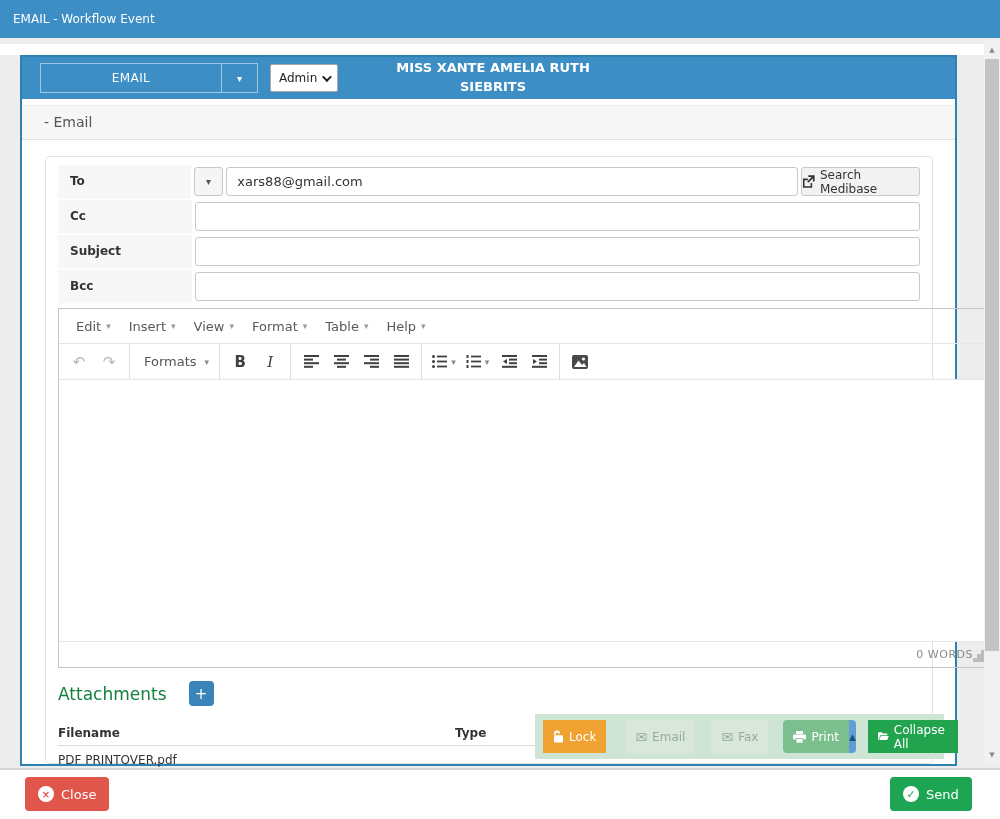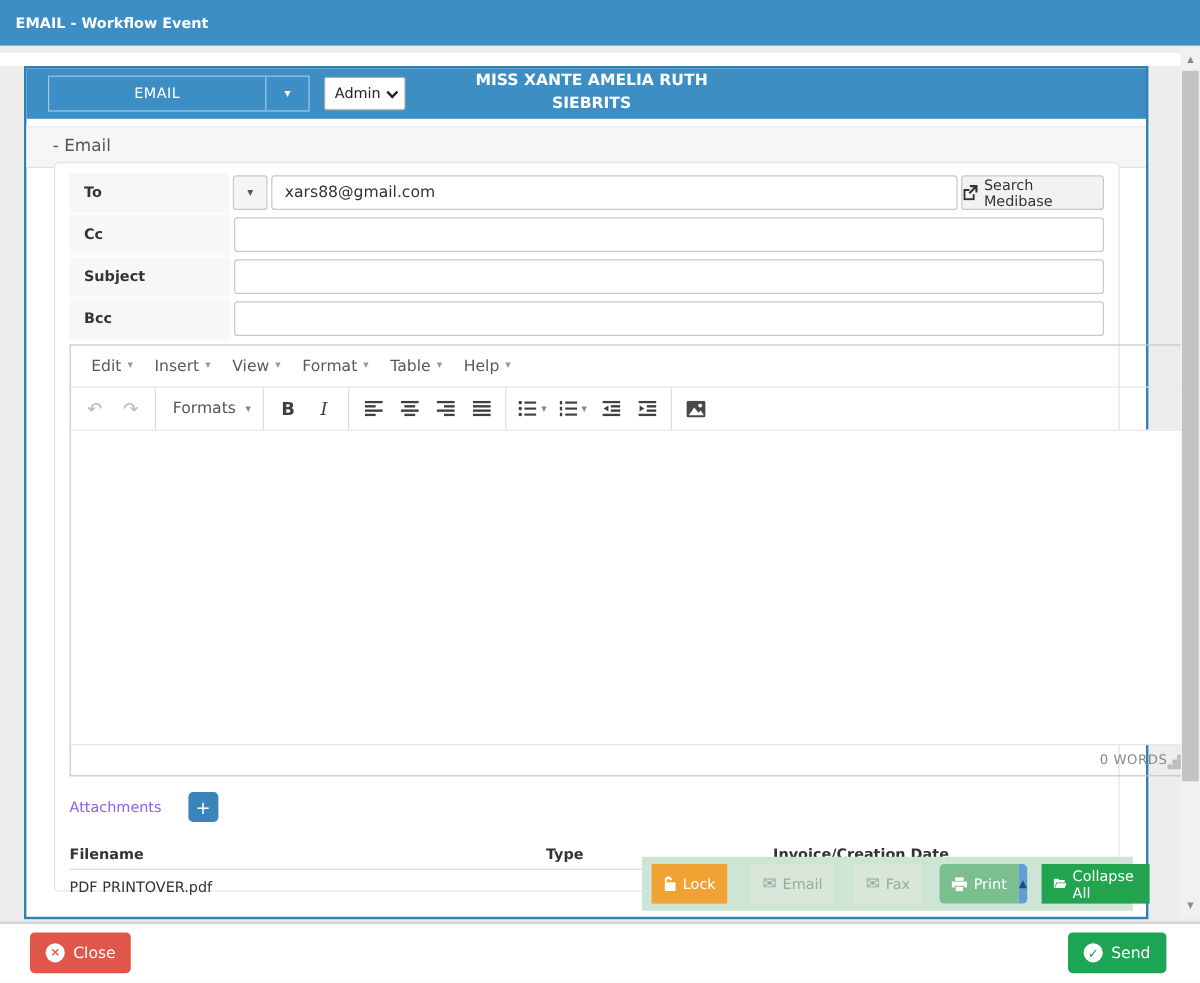--- a/index.html
+++ b/index.html
@@ -2,39 +2,39 @@
 <html><head>
 <meta charset="utf-8">
 <style>
   * { margin:0; padding:0; box-sizing:border-box; }
   html,body { width:1000px; height:819px; }
   body { font-family:"DejaVu Sans","Liberation Sans",sans-serif; background:#ededed; overflow:hidden; }
   #page { position:relative; width:1000px; height:819px; background:#ededed; }
 
   
   .titlebar { position:absolute; left:0; top:0; width:1000px; height:38px; background:#3d8ec4; }
-  .titlebar-text { color:#fff; font-size:12px; font-weight:bold; line-height:38px; padding-left:13px; }
+  .titlebar-text { color:#fff; font-size:12px; font-weight:normal; line-height:38px; padding-left:13px; }
 
   .white-strip { position:absolute; left:0; top:44px; width:984px; height:11px; background:#fff; }
 
   
   .panel { position:absolute; left:20px; top:55px; width:937px; height:711px; background:#fff; border:2px solid #2f81b2; }
   .panel-header { position:absolute; left:0; top:0; width:100%; height:42px; background:#3d8ec4; display:flex; align-items:center; padding-left:18px; }
   .email-dd { display:flex; width:218px; height:30px; border:1px solid #9ec9e2; cursor:pointer; }
   .email-dd-main { flex:1; color:#fff; font-size:12px; display:flex; align-items:center; justify-content:center; letter-spacing:.4px; }
   .email-dd-caret { width:36px; border-left:1px solid #9ec9e2; color:#fff; font-size:10px; display:flex; align-items:center; justify-content:center; }
   .admin-select { margin-left:12px; width:68px; height:28px; background:#fff; border:1px solid #a9a9a9; border-radius:2px; display:flex; align-items:center; justify-content:space-between; padding:0 8px; font-size:12px; color:#222; cursor:pointer; }
   .chev { width:7px; height:7px; border-right:2px solid #222; border-bottom:2px solid #222; transform:rotate(45deg) translateY(-2px); }
   .patient-name { margin-left:30px; width:250px; text-align:center; color:#fff; font-size:13px; font-weight:bold; line-height:1.45; }
 
   .section-strip { position:absolute; left:0; top:48px; width:100%; height:35px; background:#f6f6f6; border-top:1px solid #ebebeb; border-bottom:1px solid #e0e0e0; }
   .section-strip span { font-size:14px; color:#555; line-height:33px; padding-left:22px; display:inline-block; }
 
   
-  .inner-box { position:absolute; left:23px; top:78px; width:888px; height:608px; background:#fff; border:1px solid #e2e2e2; border-radius:4px; padding:7px 12px; }
+  .inner-box { position:absolute; left:23px; top:99px; width:888px; height:608px; background:#fff; border:1px solid #e2e2e2; border-radius:4px; padding:7px 12px; }
 
   .frow { display:flex; align-items:center; height:35px; }
   .flabel { width:134px; height:34px; background:#f7f7f7; border-bottom:1px solid #fcfcfc; font-size:12px; font-weight:bold; color:#333; display:flex; align-items:center; padding-left:12px; }
   .caret-btn { margin-left:3px; width:30px; height:29px; background:#f5f5f5; border:1px solid #c8c8c8; border-radius:3px; color:#555; font-size:10px; display:flex; align-items:center; justify-content:center; cursor:pointer; }
   .finput { margin-left:3px; height:29px; border:1px solid #c8c8c8; border-radius:3px; font-size:13px; color:#333; padding:0 10px; font-family:inherit; outline:none; flex:1; }
   .finput.to { flex:none; width:572px; }
   .search-btn { margin-left:3px; height:29px; width:120px; background:#f2f2f2; border:1px solid #c8c8c8; border-radius:3px; font-size:12px; color:#333; display:flex; align-items:center; justify-content:center; gap:5px; cursor:pointer; }
 
   
   .editor { margin-top:4px; border:1px solid #c5c5c5; width:932px; }
@@ -51,21 +51,21 @@
   .bold-g { font-size:15px; font-weight:bold; color:#404040; }
   .italic-g { font-size:15px; font-style:italic; color:#404040; font-family:"DejaVu Serif","Liberation Serif",serif; }
   .dn8 { color:#888; font-size:9px; }
   .mce-content { height:262px; background:#fff; border-top:1px solid #e6e6e6; }
   .mce-status { height:26px; border-top:1px solid #e6e6e6; display:flex; align-items:center; justify-content:flex-end; padding-right:16px; position:relative; }
   .wordcount { font-size:11px; color:#888; letter-spacing:.5px; }
   .grip { position:absolute; right:3px; bottom:3px; width:4px; height:4px; background:#bbb; box-shadow:-4px 4px 0 #bbb, 0 4px 0 #bbb, 4px 4px 0 #bbb, 4px 0 0 #bbb, 4px -4px 0 #bbb; transform:translate(-5px,-6px); }
 
   
   .attach-bar { margin-top:13px; display:flex; align-items:center; }
-  .attach-title { font-size:12px; color:#8b5cf6; }
+  .attach-title { font-size:17px; color:#15803d; }
   .attach-add { margin-left:22px; width:25px; height:25px; background:#3984b8; border-radius:4px; color:#fff; font-size:15px; display:flex; align-items:center; justify-content:center; cursor:pointer; }
   .attach-table { margin-top:12px; }
   .at-head { display:flex; font-size:12px; font-weight:bold; color:#333; padding-bottom:5px; border-bottom:1px solid #dcdcdc;margin-top:20px; }
   .at-row { display:flex; font-size:12px; color:#333; padding-top:7px; }
   .col-file { width:397px; }
   .col-type { width:170px; }
   .col-date { width:185px; text-align:center; }
 
   
   .action-bar { position:absolute; left:535px; top:714px; width:409px; height:45px; background:#cee4d5; display:flex; align-items:center; z-index:5; }

